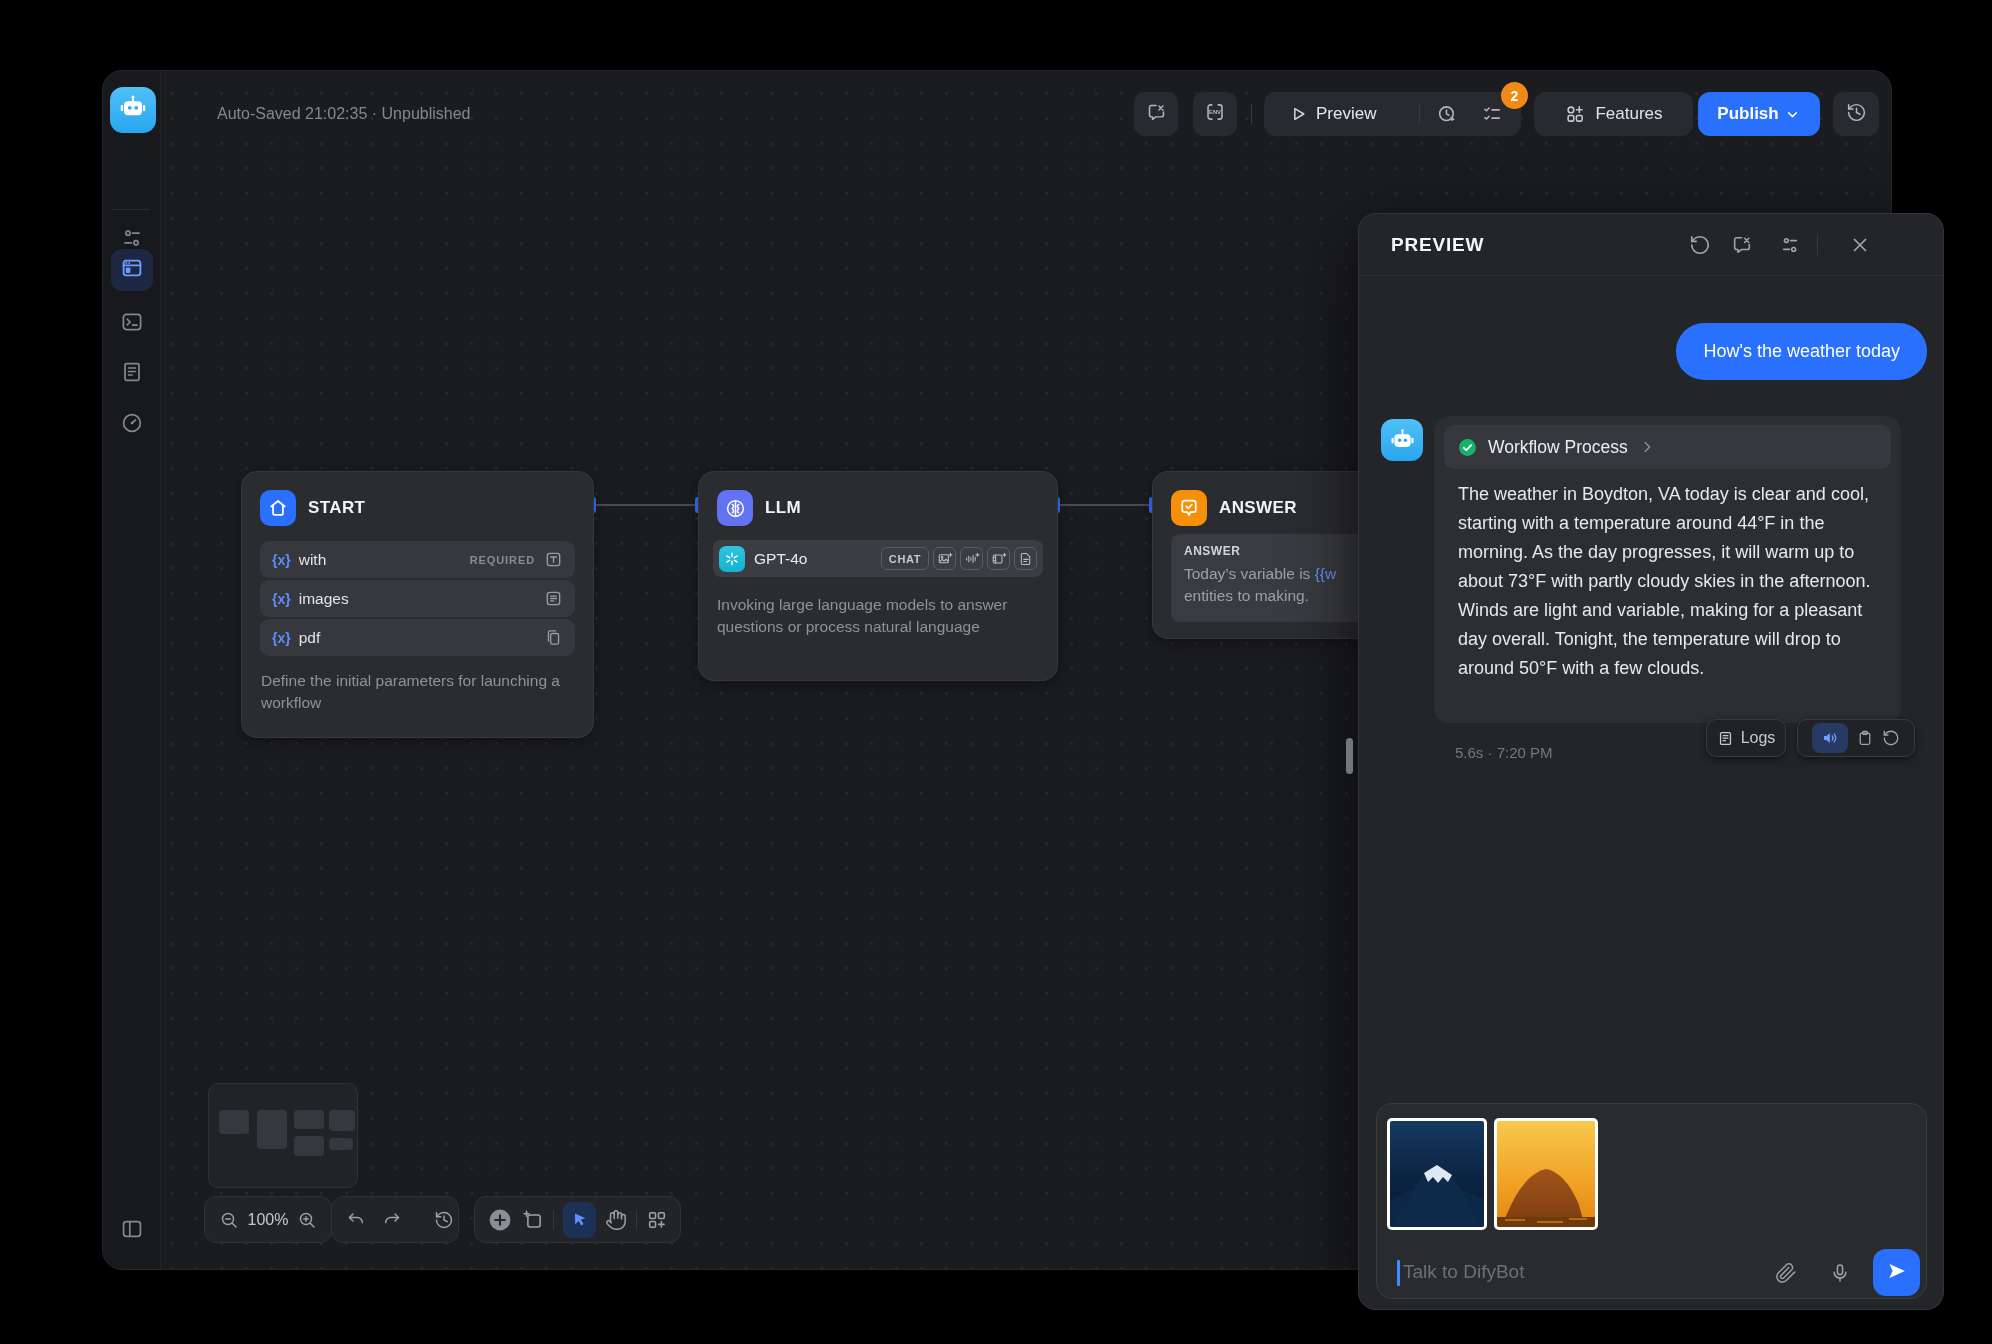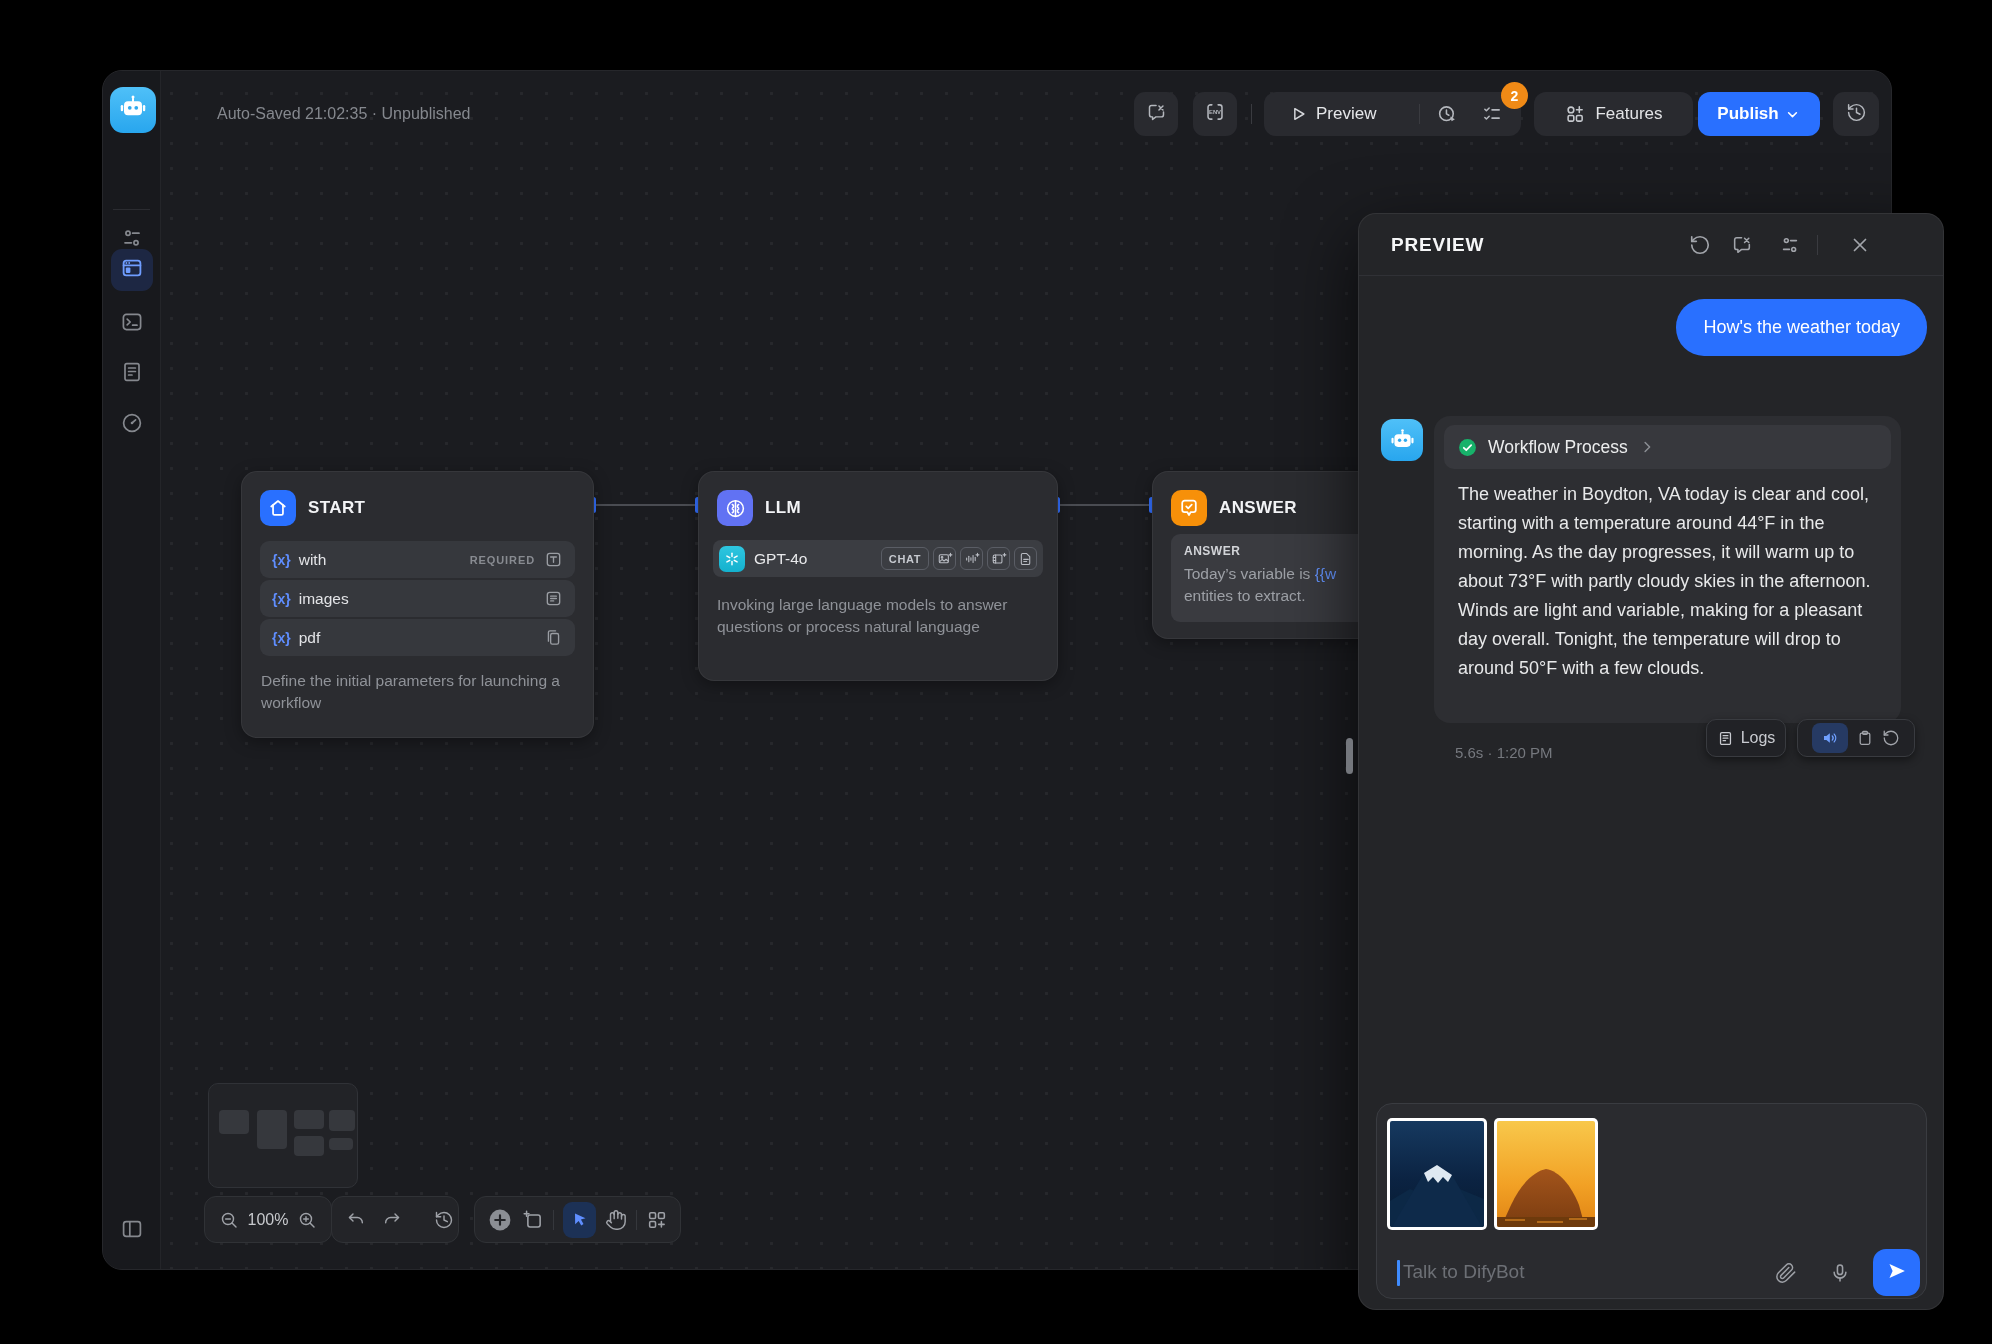--- a/index.html
+++ b/index.html
@@ -77,21 +77,21 @@
   .zoom-label{font-size:16px;color:#c7c9cd;}
   .cursor-btn{width:36px;height:36px;border-radius:9px;background:#1c3156;display:flex;align-items:center;justify-content:center;}
 
   
   .panel{position:absolute;left:1358px;top:213px;width:586px;height:1097px;border-radius:18px;background:#242528;
     border:1px solid rgba(255,255,255,.07);box-shadow:0 24px 70px rgba(0,0,0,.7);z-index:10;}
   .panel-header{position:absolute;left:0;top:0;right:0;height:62px;border-bottom:1px solid #303136;}
   .panel-title{position:absolute;left:32px;top:0;height:62px;display:flex;align-items:center;
     font-size:19px;font-weight:700;letter-spacing:.8px;color:#f5f6f7;}
   .ph-ic{position:absolute;top:20px;width:22px;height:22px;color:#a2a5ab;display:flex;cursor:pointer;}
-  .user-bubble{position:absolute;right:16px;top:85px;height:57px;border-radius:28px;background:#2970ff;color:#fff;
+  .user-bubble{position:absolute;right:16px;top:109px;height:57px;border-radius:28px;background:#2970ff;color:#fff;
     font-size:18px;display:flex;align-items:center;padding:0 27px;}
   .bot-avatar{position:absolute;left:22px;top:205px;width:42px;height:42px;border-radius:12px;
     background:linear-gradient(180deg,#4fc0f8,#28a6ee);display:flex;align-items:center;justify-content:center;}
   .bot-card{position:absolute;left:75px;top:202px;width:467px;height:307px;border-radius:16px;background:#2d2e32;}
   .wp-row{position:absolute;left:10px;top:9px;right:10px;height:44px;border-radius:10px;background:#37383d;
     display:flex;align-items:center;padding:0 13px;gap:10px;cursor:pointer;}
   .wp-label{font-size:17.5px;color:#ecedee;}
   .bot-text{position:absolute;left:24px;top:64px;width:420px;font-size:18px;line-height:29px;color:#e8e9ea;}
   .chip{position:absolute;top:505px;height:38px;border-radius:10px;background:#212226;border:1px solid #393b40;
     box-shadow:0 3px 8px rgba(0,0,0,.45);display:flex;align-items:center;}
@@ -409,21 +409,21 @@
             <g stroke="#fff" stroke-width="1.9" stroke-linecap="round" stroke-linejoin="round">
               <path d="M4.6 6.6A2.6 2.6 0 0 1 7.2 4h9.6a2.6 2.6 0 0 1 2.6 2.6v7.2a2.6 2.6 0 0 1-2.6 2.6h-2.9L12 19.6l-1.9-3.2H7.2a2.6 2.6 0 0 1-2.6-2.6z"></path>
               <path d="M9 10.2l2.1 2.1 3.9-3.9"></path>
             </g>
           </svg>
         </div>
       <div class="node-title">ANSWER</div>
       <div class="ans-body">
         <div class="ans-label">ANSWER</div>
         <div class="ans-text"><span>Today’s variable is </span><span class="var">{{w</span></div>
-        <div class="ans-text" style="margin-top:0;">entities to extract.</div>
+        <div class="ans-text" style="margin-top:0;">entities to making.</div>
       </div>
     </div>
 
     <div class="minimap">
       <div class="mm-rect" style="left:10px;top:26px;width:30px;height:24px;"></div>
       <div class="mm-rect" style="left:48px;top:26px;width:30px;height:39px;"></div>
       <div class="mm-rect" style="left:85px;top:26px;width:30px;height:19px;"></div>
       <div class="mm-rect" style="left:85px;top:52px;width:30px;height:20px;"></div>
       <div class="mm-rect" style="left:120px;top:26px;width:26px;height:21px;"></div>
       <div class="mm-rect" style="left:120px;top:54px;width:24px;height:12px;"></div>
@@ -627,21 +627,21 @@
         </span>
       <span style="width:18px;height:18px;display:flex;color:#a2a5ab;">
           <svg viewBox="0 0 24 24" fill="none">
             <g stroke="currentColor" stroke-width="1.7" stroke-linecap="round" stroke-linejoin="round">
               <path d="M3 12a9 9 0 1 0 9-9 9.75 9.75 0 0 0-6.74 2.74L3 8"></path>
               <path d="M3 3v5h5"></path>
             </g>
           </svg>
         </span>
     </div>
-    <div class="meta">5.6s · 1:20 PM</div>
+    <div class="meta">5.6s · 7:20 PM</div>
 
     <div class="input-box">
       <div class="thumb" style="left:10px;">
         <svg width="94" height="106" viewBox="0 0 94 106">
             <defs>
               <linearGradient id="g1" x1="0" y1="0" x2="0" y2="1">
                 <stop offset="0" stop-color="#16395f"></stop>
                 <stop offset=".55" stop-color="#0b2342"></stop>
                 <stop offset="1" stop-color="#071a31"></stop>
               </linearGradient>

